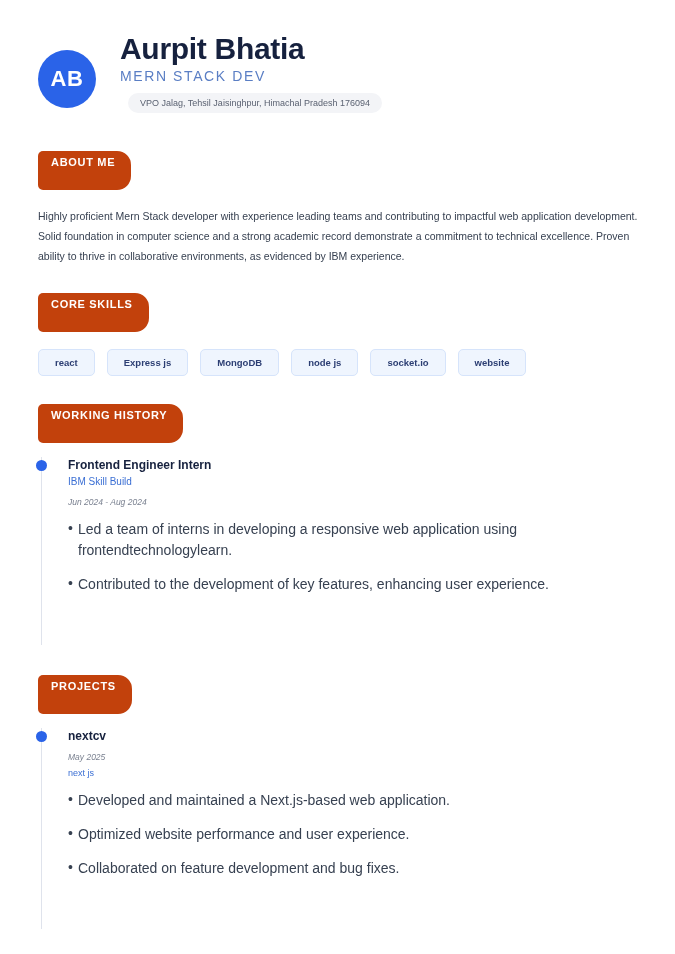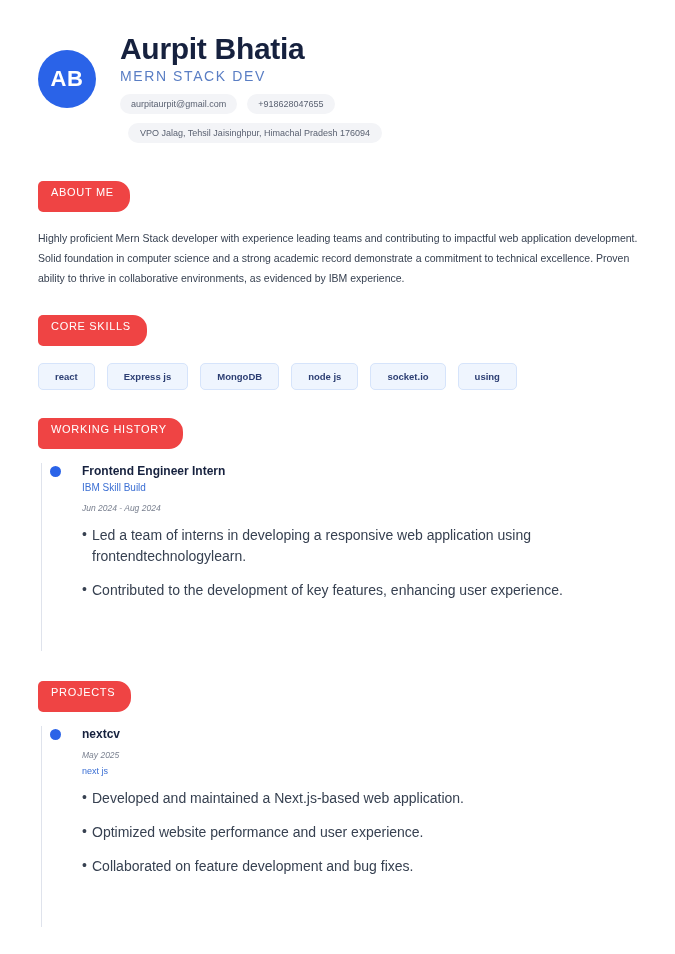--- a/index.html
+++ b/index.html
@@ -96,26 +96,26 @@
   }
 
   
   .section {
     padding-left: 38px;
     padding-right: 30px;
   }
 
   .section-pill {
     display: inline-block;
-    background: #ef4444;
+    background: #c2410c;
     color: #ffffff;
     font-size: 11px;
-    font-weight: normal;
+    font-weight: bold;
     letter-spacing: 0.7px;
-    padding: 5px 16px 14px 13px;
+    padding: 5px 16px 22px 13px;
     border-radius: 5px 14px 14px 5px;
   }
 
   
   #about-section { margin-top: 38px; }
 
   .about-text {
     margin-top: 16px;
     font-size: 10.5px;
     line-height: 1.95;
@@ -145,21 +145,21 @@
   }
 
   
   #history-section { margin-top: 28px; }
   #projects-section { margin-top: 30px; }
   #education-section { margin-top: 30px; }
 
   .timeline {
     margin-top: 14px;
     margin-left: 3px;
-    padding-left: 40px;
+    padding-left: 26px;
     border-left: 1.5px solid #dfe3ec;
     position: relative;
   }
 
   .tl-entry {
     position: relative;
     padding-bottom: 16px;
   }
 
   .tl-entry:last-child { padding-bottom: 0; }
@@ -235,44 +235,40 @@
 </head>
 <body>
 
 <div class="page">
 
   <div class="header">
     <div class="avatar">AB</div>
     <div class="header-text">
       <div class="name">Aurpit Bhatia</div>
       <div class="role">MERN STACK  DEV</div>
-      <div class="contact-row">
-        <span class="chip-contact">aurpitaurpit@gmail.com</span>
-        <span class="chip-contact">+918628047655</span>
-      </div>
       <div class="address-row">
         <span class="chip-address">VPO Jalag, Tehsil Jaisinghpur, Himachal Pradesh 176094</span>
       </div>
     </div>
   </div>
 
   <div class="section" id="about-section">
     <div class="section-pill">ABOUT ME</div>
     <div class="about-text">Highly proficient Mern Stack developer with experience leading teams and contributing to impactful web application development.  Solid foundation in computer science and a strong academic record demonstrate a commitment to technical excellence.  Proven ability to thrive in collaborative environments, as evidenced by IBM experience.</div>
   </div>
 
   <div class="section" id="skills-section">
     <div class="section-pill">CORE SKILLS</div>
     <div class="skills-row">
       <span class="chip-skill">react</span>
       <span class="chip-skill">Express js</span>
       <span class="chip-skill">MongoDB</span>
       <span class="chip-skill">node js</span>
       <span class="chip-skill">socket.io</span>
-      <span class="chip-skill">using</span>
+      <span class="chip-skill">website</span>
     </div>
   </div>
 
   <div class="section" id="history-section">
     <div class="section-pill">WORKING HISTORY</div>
     <div class="timeline">
       <div class="tl-entry">
         <span class="tl-dot"></span>
         <div class="tl-title">Frontend Engineer Intern</div>
         <div class="tl-sub">IBM Skill Build</div>

